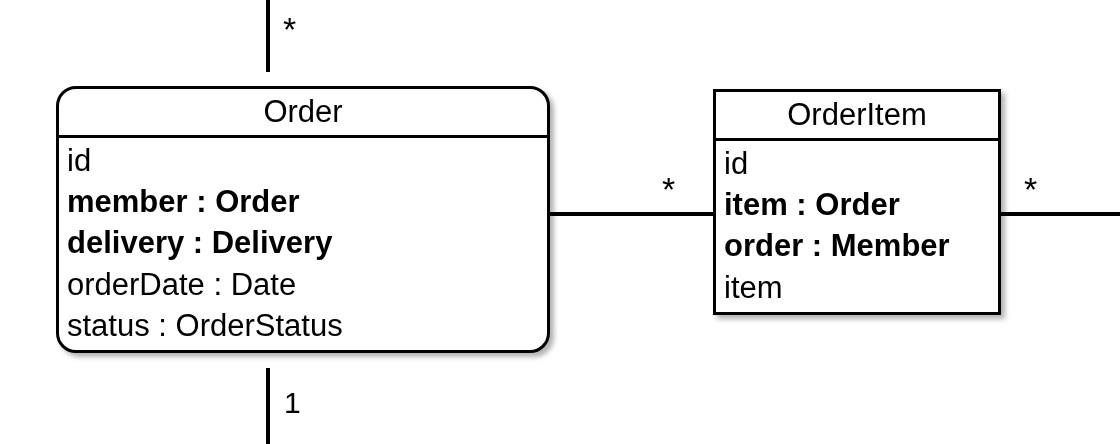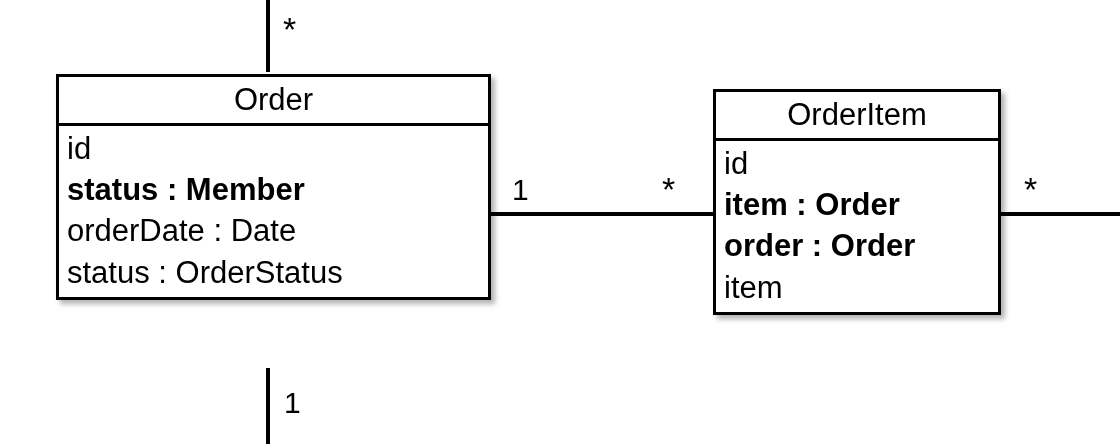--- a/index.html
+++ b/index.html
@@ -93,33 +93,34 @@
   <span class="mult mult-star" style="left:283px; top:12px;">*</span>
 
   <span class="mult" style="left:284px; top:388px;">1</span>
 
   <span class="mult" style="left:512px; top:175px;">1</span>
 
   <span class="mult mult-star" style="left:662px; top:172px;">*</span>
 
   <span class="mult mult-star" style="left:1024px; top:172px;">*</span>
 
-  <div class="uml-class" style="left:56px; top:74px; width:435px;">
+  <div class="uml-class" style="left:56px; top:86px; width:494px;border-radius:20px;">
     <div class="uml-title">Order</div>
     <div class="uml-attrs">
       <div class="attr">id</div>
-      <div class="attr bold">status : Member</div>
+      <div class="attr bold">member : Order</div>
+      <div class="attr bold">delivery : Delivery</div>
       <div class="attr">orderDate : Date</div>
       <div class="attr">status : OrderStatus</div>
     </div>
   </div>
 
   <div class="uml-class" style="left:713px; top:89px; width:288px;justify-content:flex-end;">
     <div class="uml-title">OrderItem</div>
     <div class="uml-attrs">
       <div class="attr">id</div>
       <div class="attr bold">item : Order</div>
-      <div class="attr bold">order : Order</div>
+      <div class="attr bold">order : Member</div>
       <div class="attr">item</div>
     </div>
   </div>
 
 </div>
 
 </body></html>

